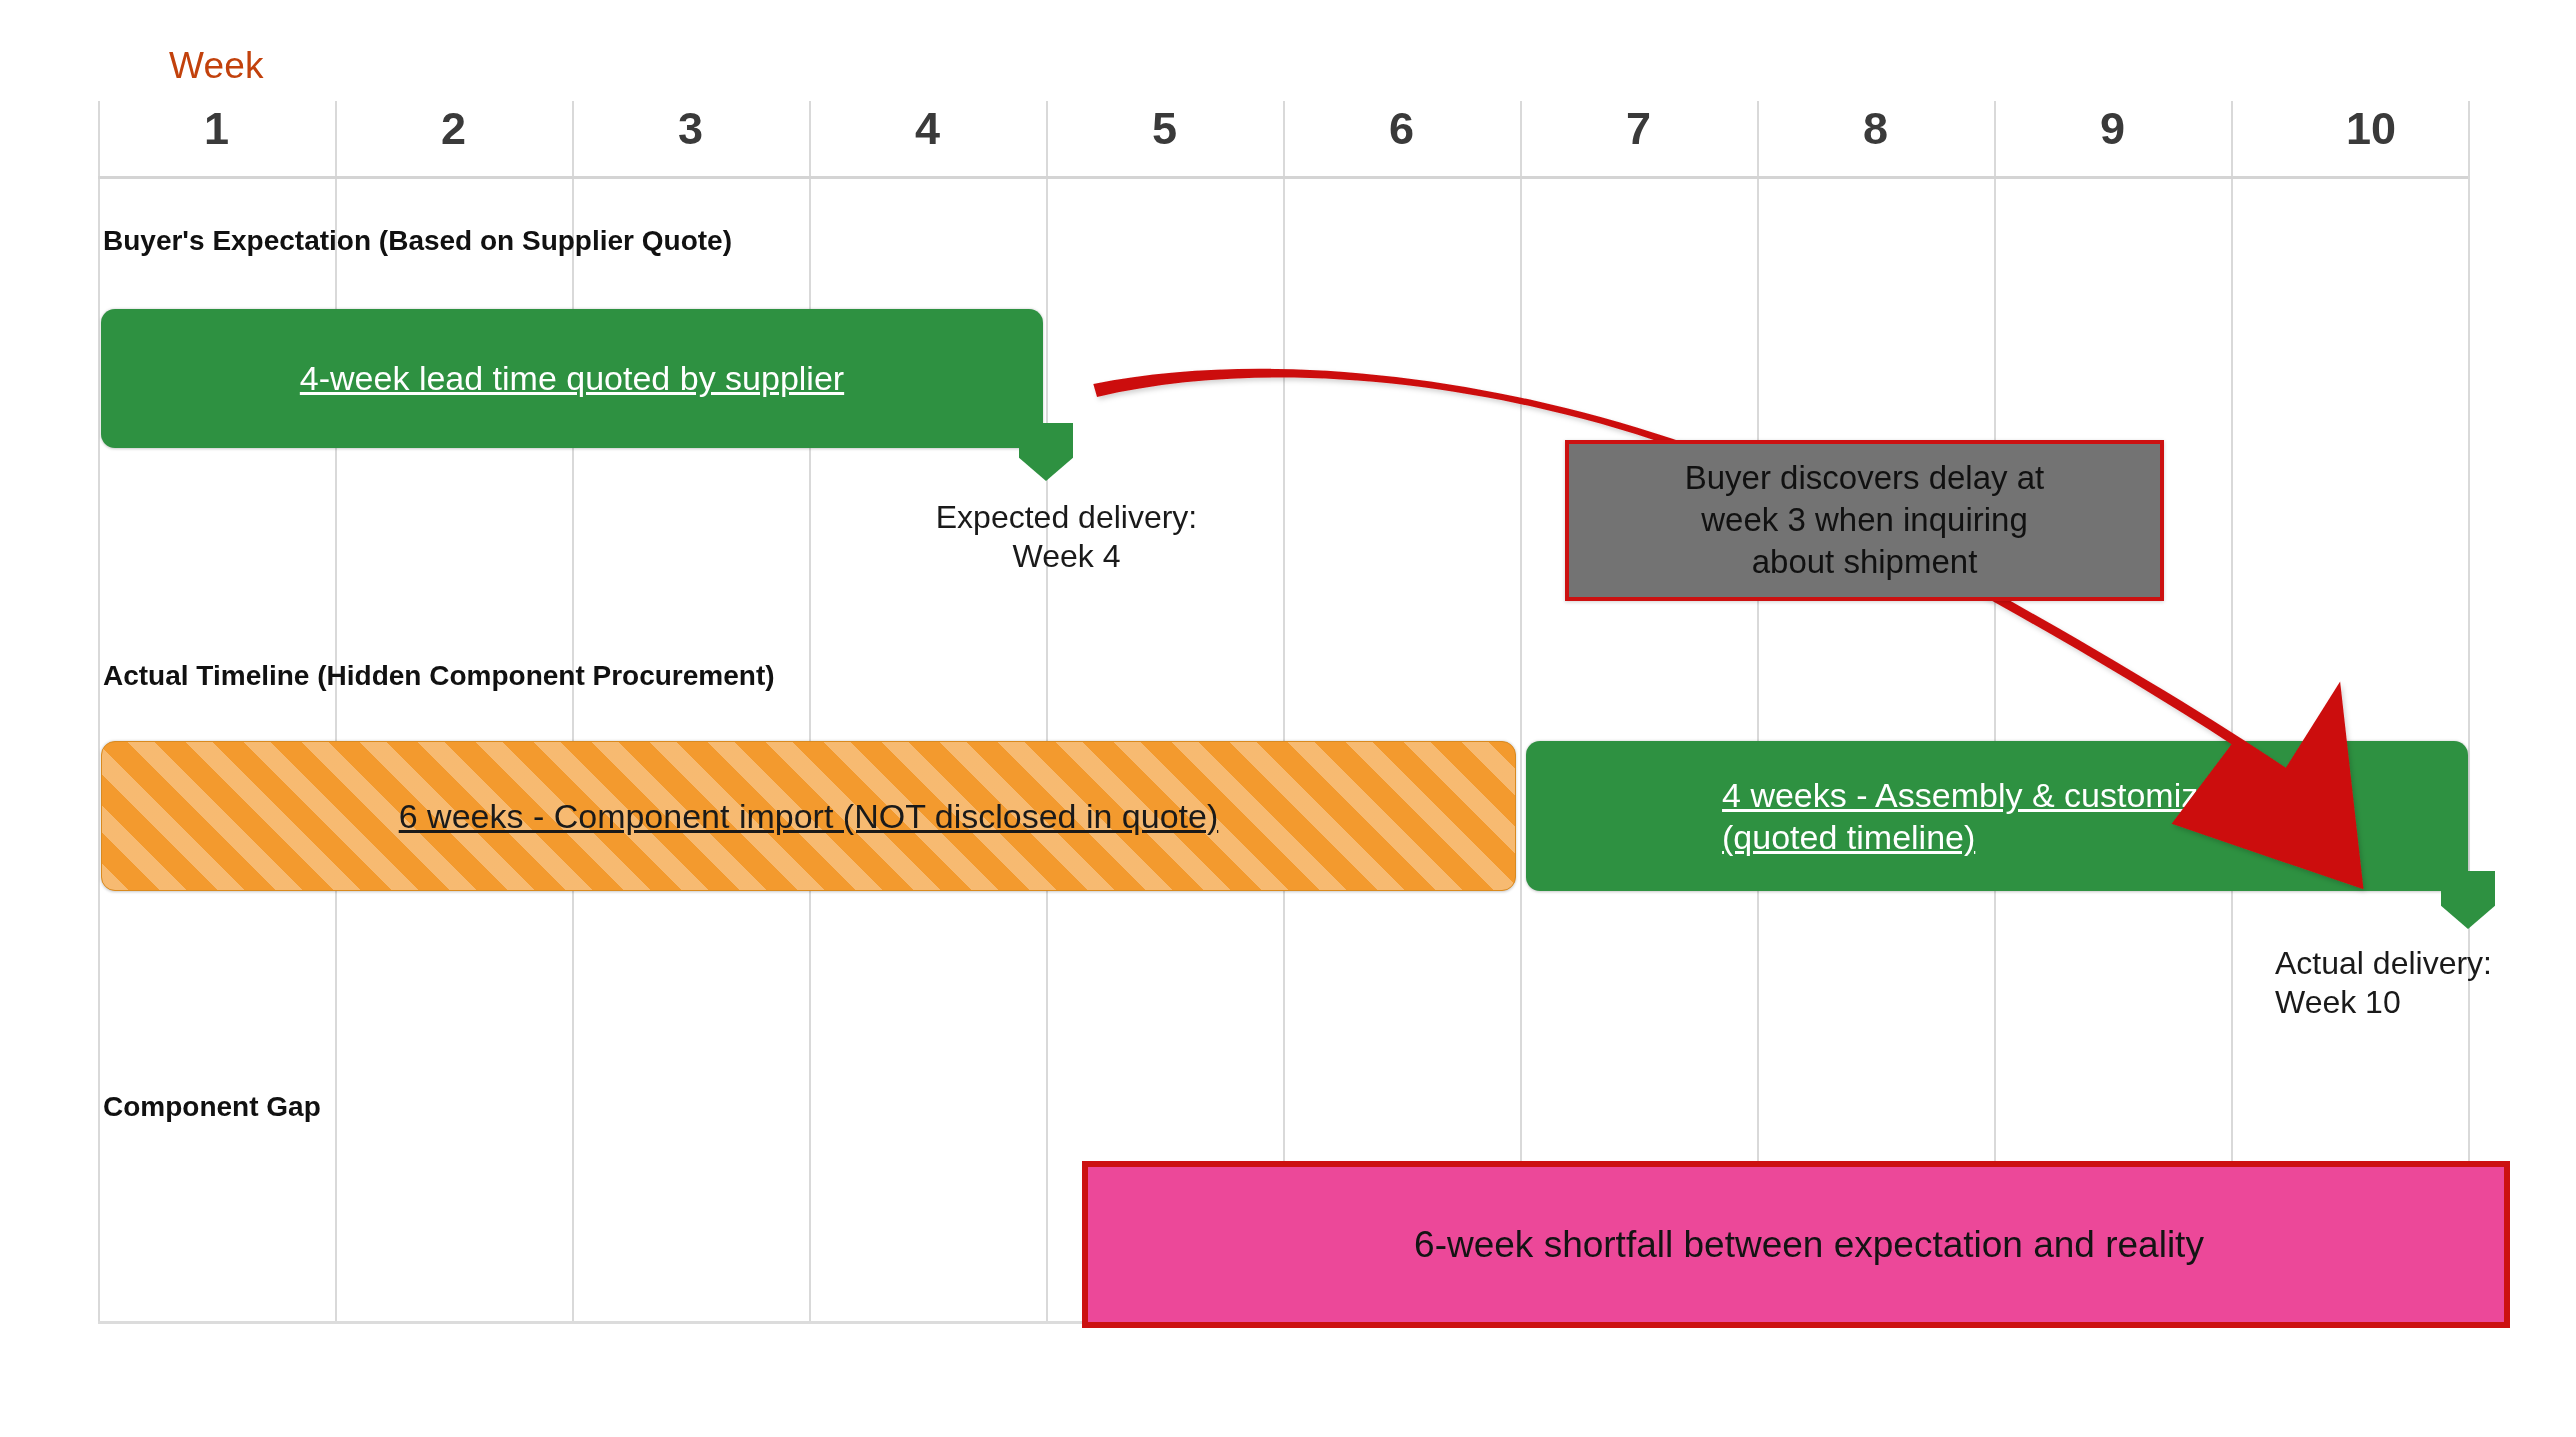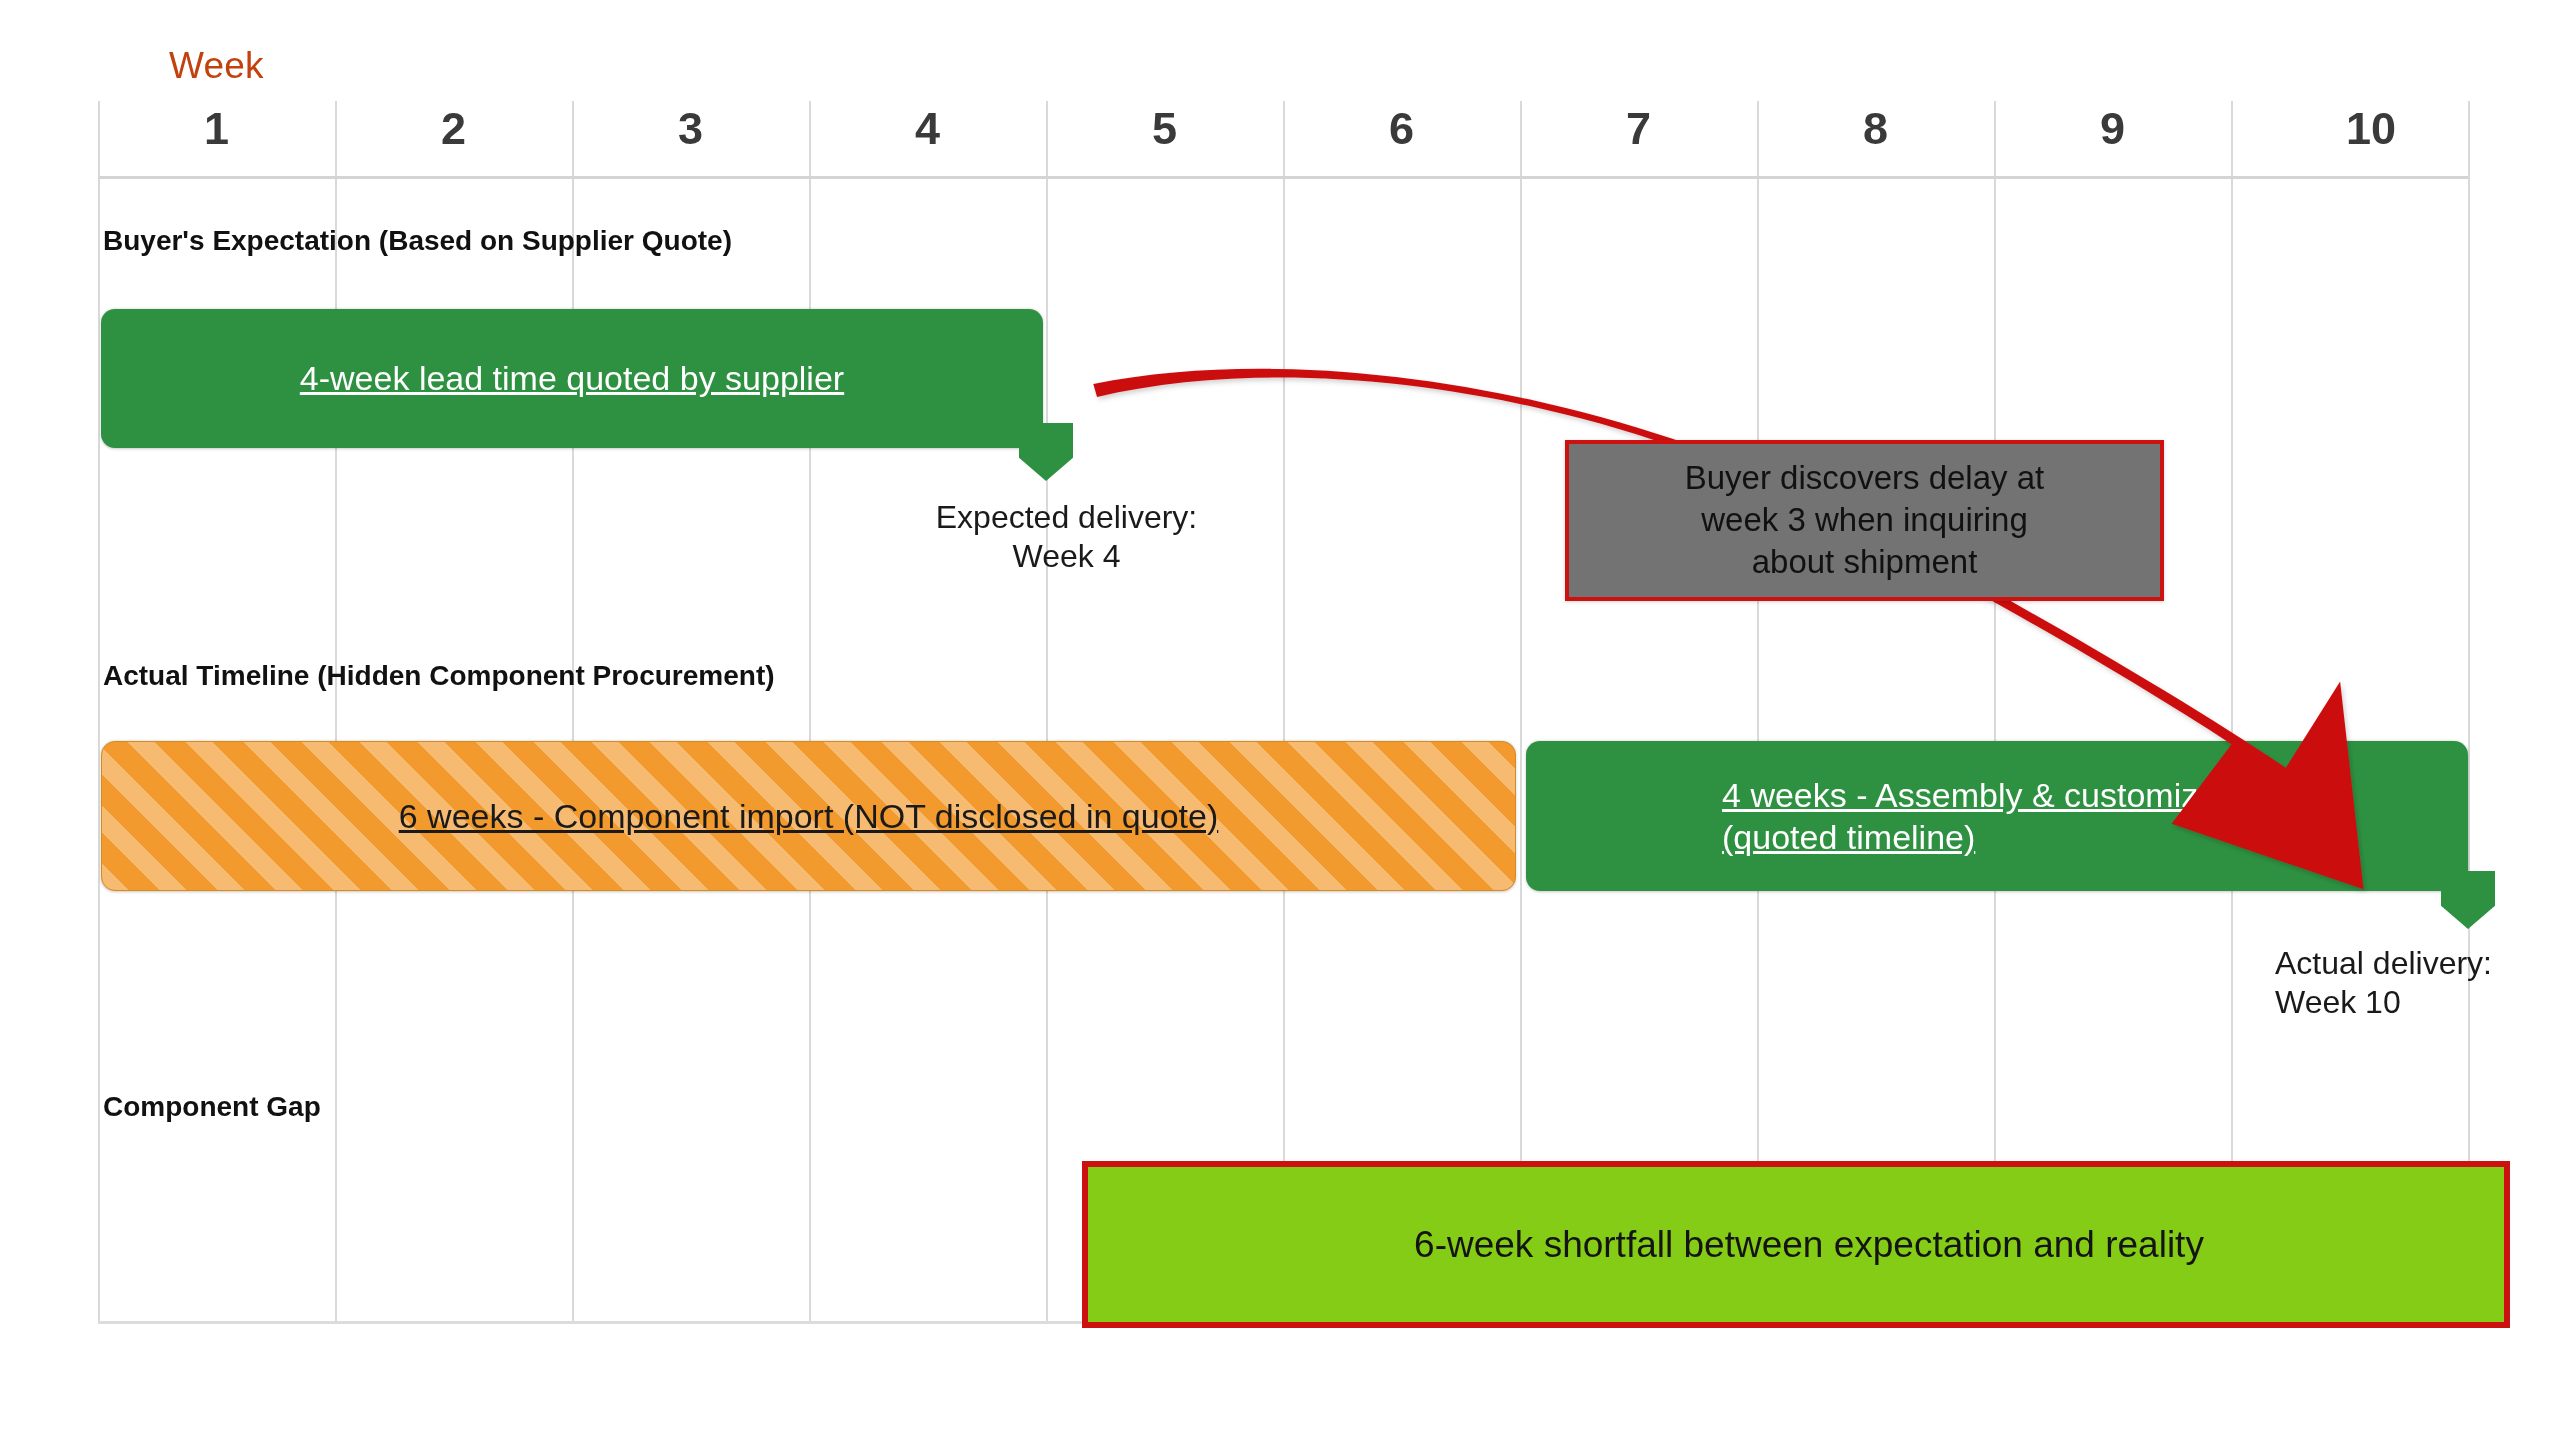--- a/index.html
+++ b/index.html
@@ -218,21 +218,21 @@
 
   <div class="milestone" style="left: 2441px; top: 871px; background: rgb(46, 145, 65);"></div>
 
   <div class="milestone-label" style="left:2275px; top:944px; width:309px; text-align:left;">
     <div>Actual delivery:</div>
     <div>Week 10</div>
   </div>
 
   <div class="section-title" style="left:103px; top:1091px;">Component Gap</div>
 
-  <div class="gap-box" id="gap-box" style="left: 1082px; top: 1161px; width: 1428px; height: 167px; background: #84cc16; border-color: rgb(204, 17, 17); padding-left: 26px;">6-week shortfall between expectation and reality</div>
+  <div class="gap-box" id="gap-box" style="left: 1082px; top: 1161px; width: 1428px; height: 167px; background: #ec4899; border-color: rgb(204, 17, 17); padding-left: 26px;">6-week shortfall between expectation and reality</div>
 
   <svg id="arrow-svg" viewBox="0 0 2752 1536" aria-hidden="true">
     <defs>
       <filter id="arrShadow" x="-10%" y="-10%" width="130%" height="130%">
         <feDropShadow dx="2" dy="3" stdDeviation="3" flood-color="#000000" flood-opacity="0.18"></feDropShadow>
       </filter>
     </defs>
     <path id="arrow-path" d="M 1168 410
          C 1420 360, 1760 430, 2000 560
          C 2180 658, 2330 745, 2442 820

